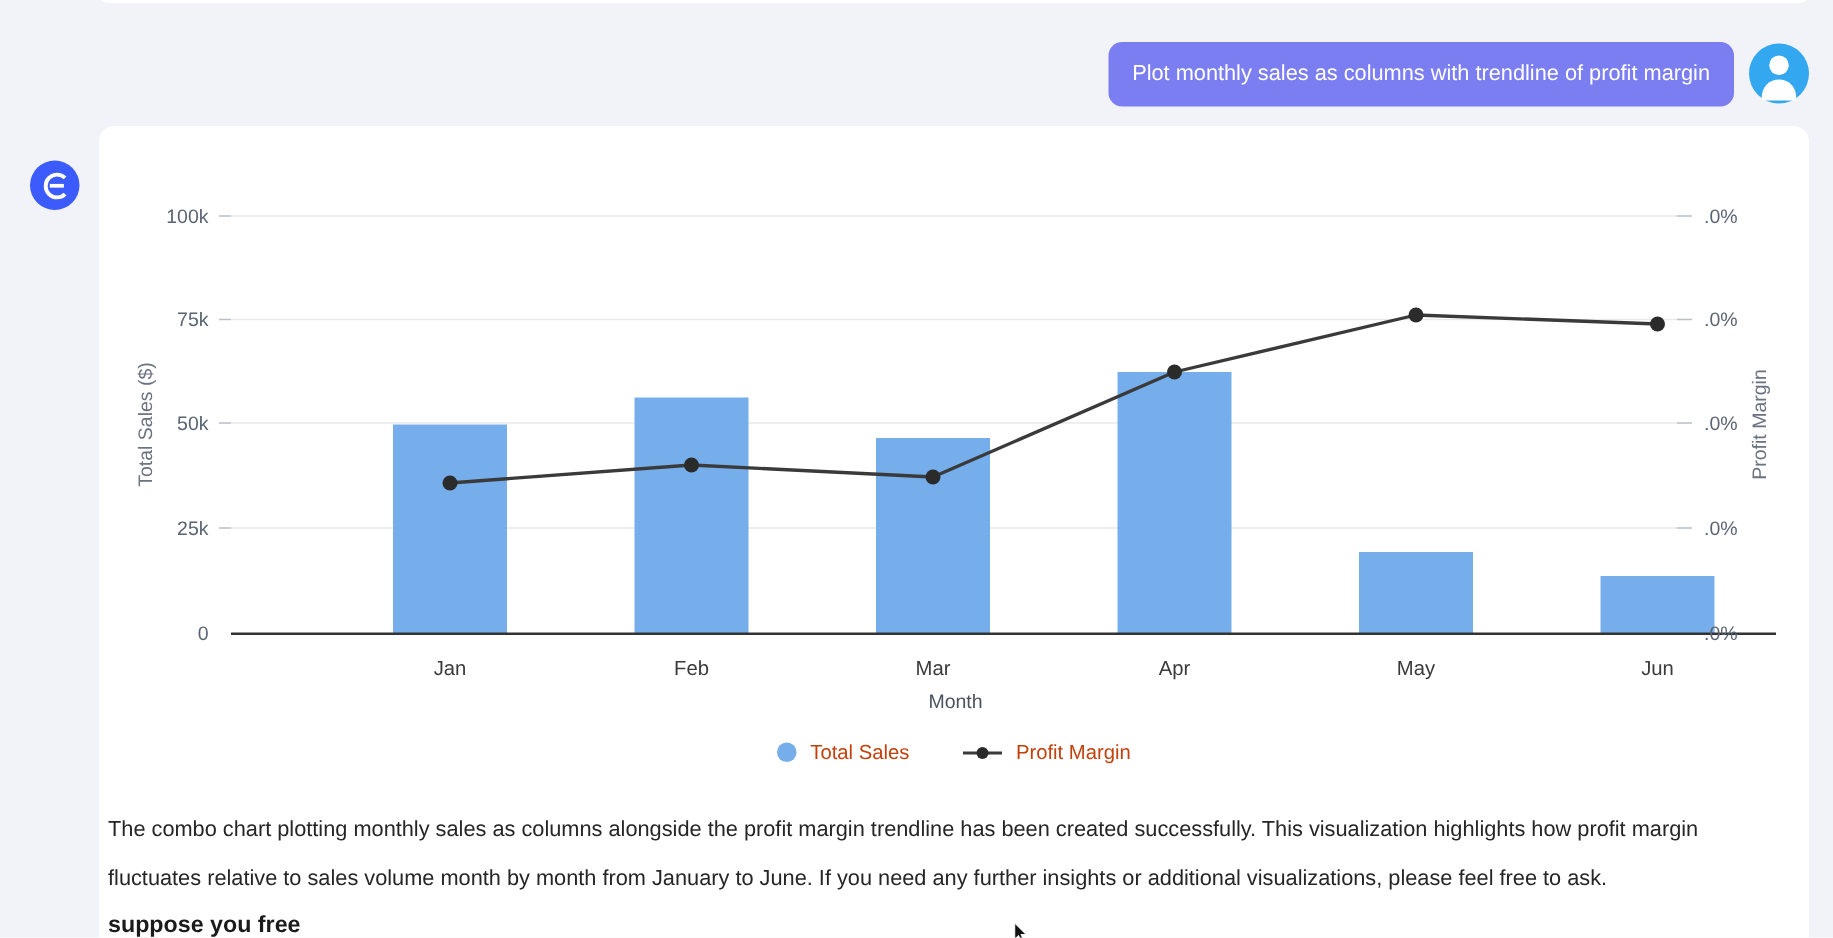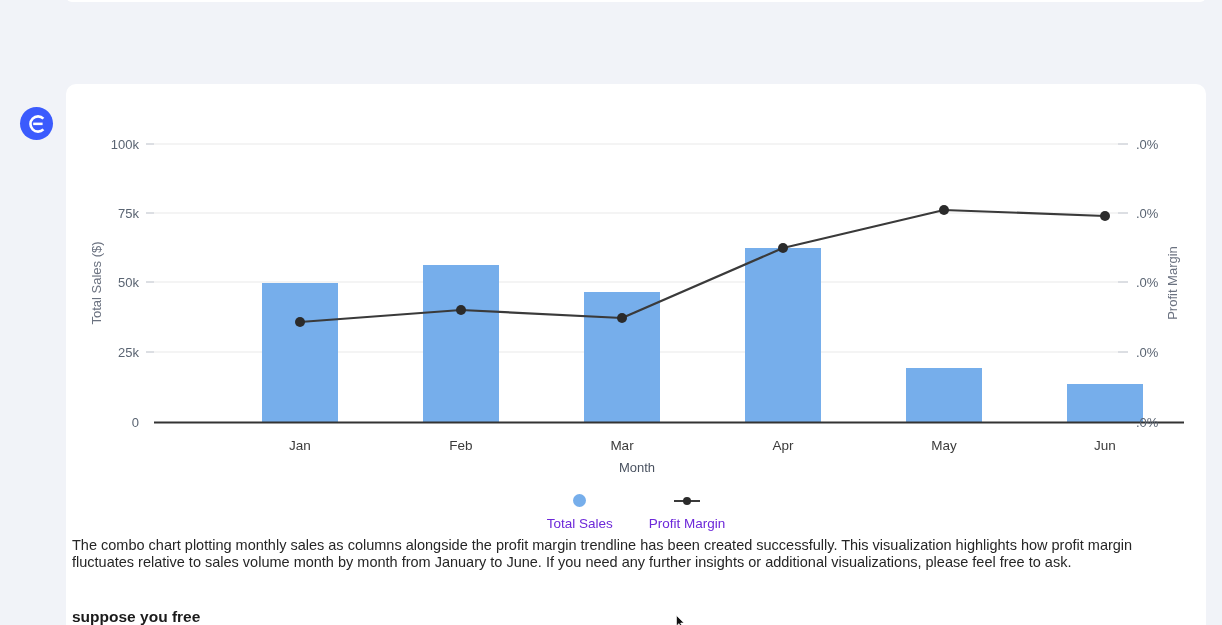--- a/index.html
+++ b/index.html
@@ -132,22 +132,21 @@
     display: flex;
     justify-content: center;
     align-items: center;
     gap: 36px;
   }
   .legend-item {
     display: flex;
     align-items: center;
     gap: 9px;
     font-size: 13.5px;
-    color: #6d28d9;
-    flex-direction: column;
+    color: #c2410c;
   }
   .legend-dot {
     width: 13px;
     height: 13px;
     border-radius: 50%;
     background: #76aeeb;
   }
   .legend-line {
     position: relative;
     width: 26px;
@@ -173,21 +172,21 @@
     background: #2b2b2b;
   }
 
   
   .answer {
     position: absolute;
     left: 72px;
     top: 537px;
     width: 1090px;
     font-size: 14.5px;
-    line-height: 17px;
+    line-height: 33px;
     color: #262626;
   }
   .followup {
     position: absolute;
     left: 72px;
     top: 608px;
     font-size: 15.5px;
     font-weight: bold;
     color: #1b1b1b;
   }
@@ -201,20 +200,24 @@
     height: 13px;
   }
 </style>
 </head>
 <body>
 
 <div class="app">
 
   <div class="prev-card"></div>
 
+  <div class="user-row">
+    <div class="user-bubble">Plot monthly sales as columns with trendline of profit margin</div>
+    <div class="user-avatar"></div>
+  </div>
 
   <div class="bot-avatar">
     <svg width="22" height="22" viewBox="0 0 22 22" aria-hidden="true">
       <path d="M17.4 5.6 A7.6 7.6 0 1 0 17.4 16.4" fill="none" stroke="#ffffff" stroke-width="2.6" stroke-linecap="butt"></path>
       <rect x="7.2" y="9.6" width="9.4" height="2.5" fill="#ffffff"></rect>
     </svg>
   </div>
 
   <div class="bot-card">
 

